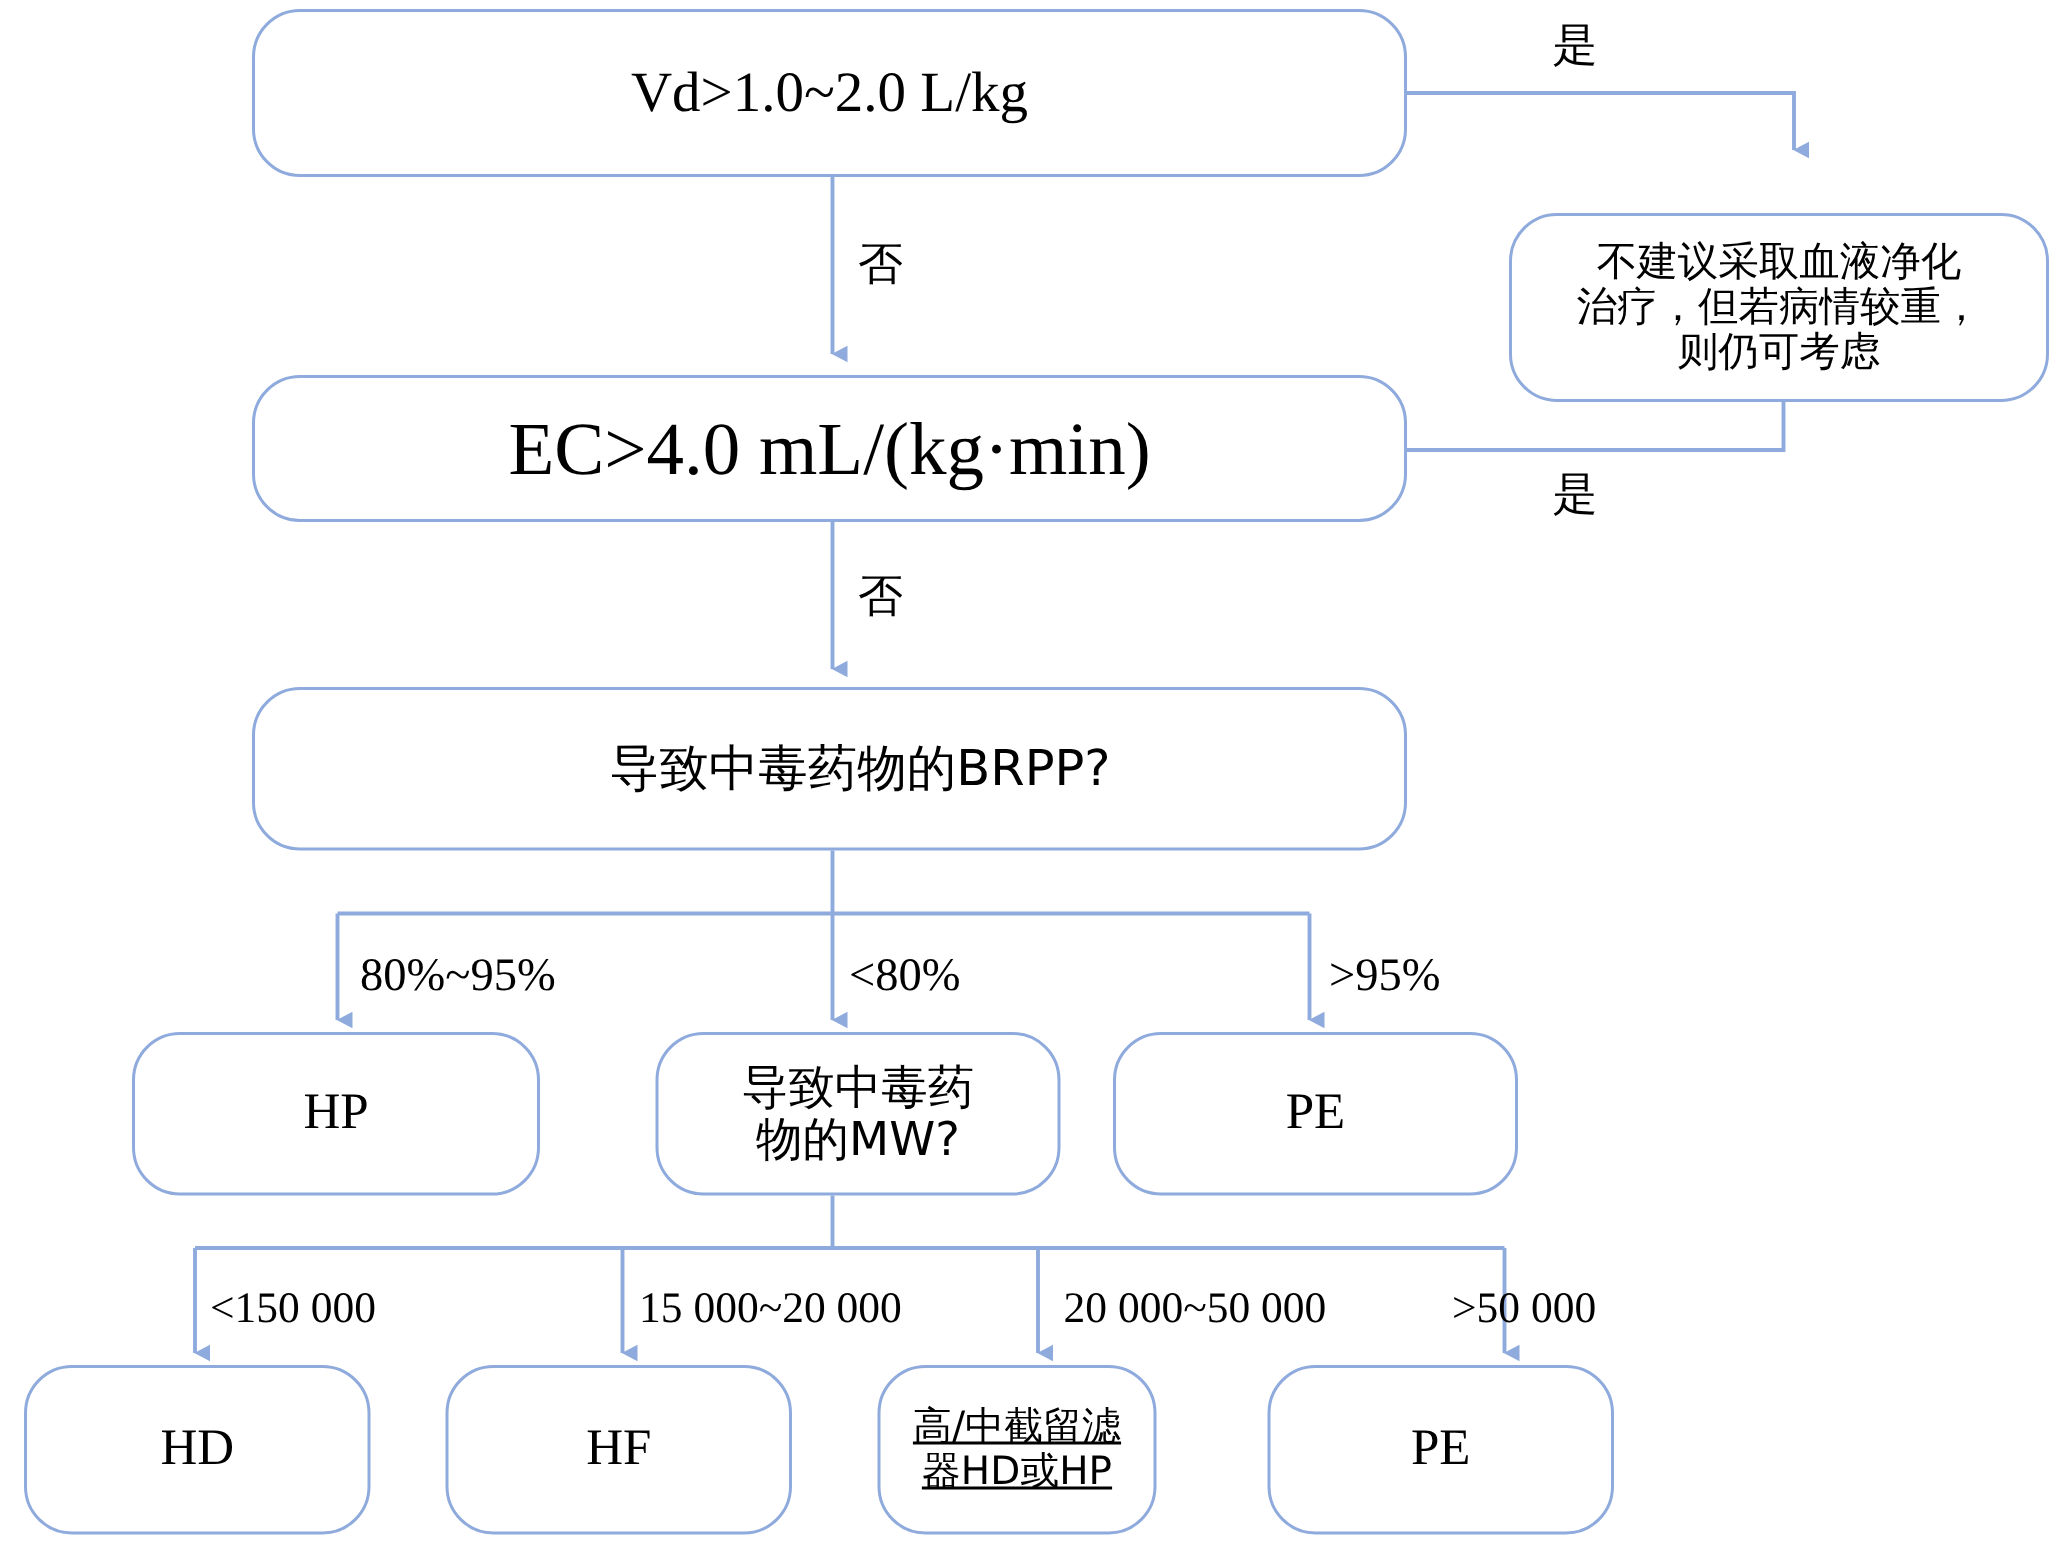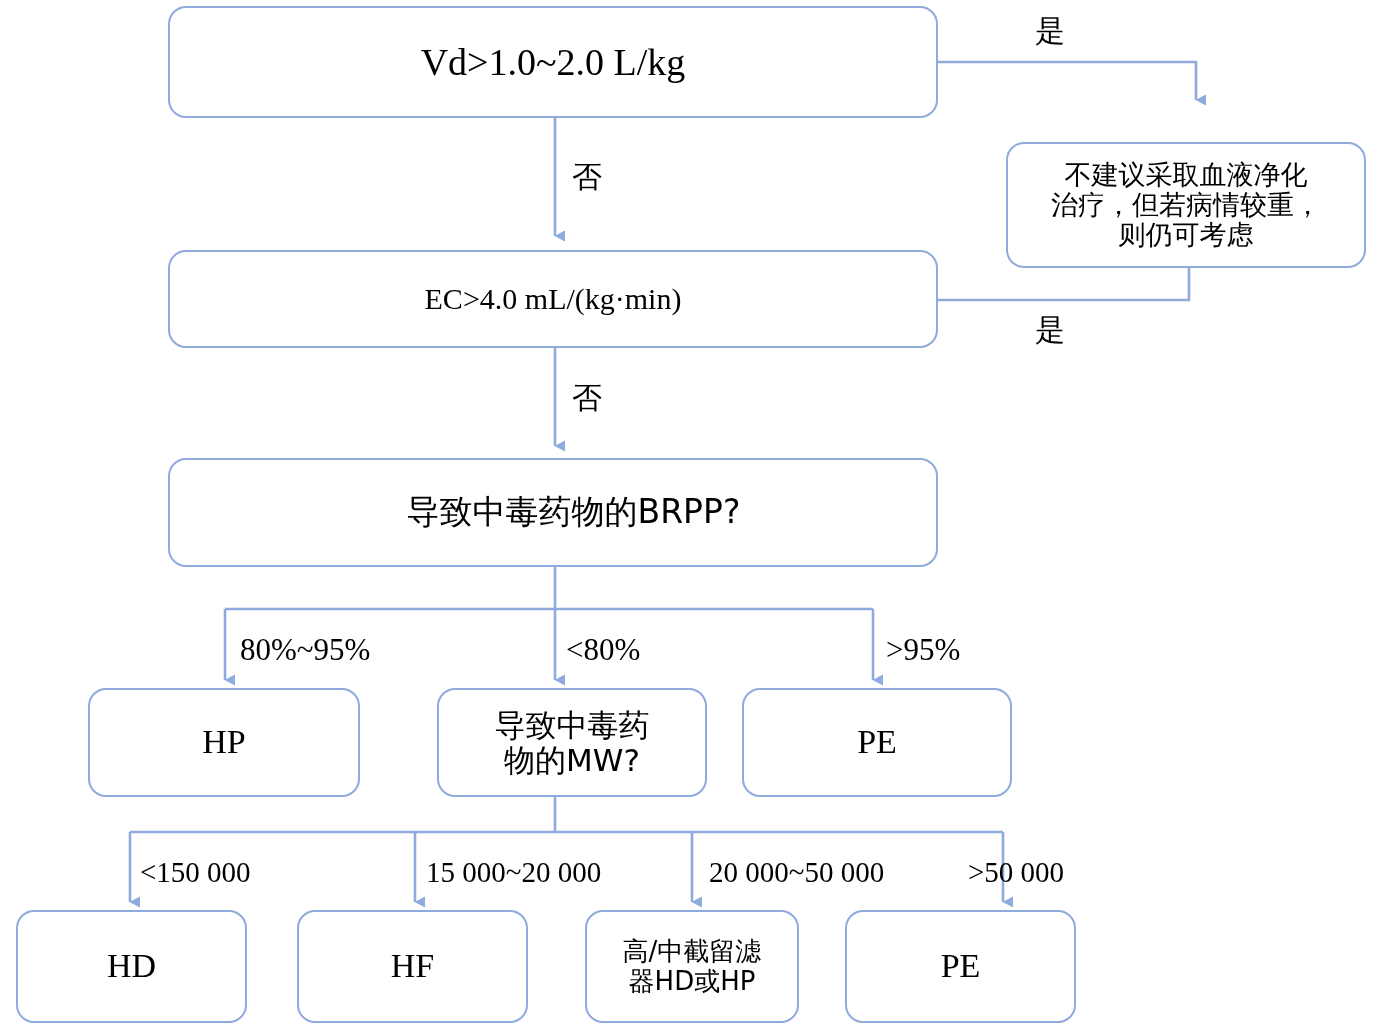--- a/index.html
+++ b/index.html
@@ -22,21 +22,21 @@
     left: 0;
     top: 0;
     width: 1381px;
     height: 1032px;
     pointer-events: none;
   }
   .node {
     position: absolute;
     box-sizing: border-box;
     border: 2.5px solid #8FAADC;
-    border-radius: 18px;
+    border-radius: 32px;
     background: #ffffff;
     display: flex;
     align-items: center;
     justify-content: center;
     text-align: center;
     color: #000000;
     line-height: 1.12;
     white-space: pre-line;
   }
   .node.latin {
@@ -107,21 +107,21 @@
   <div class="node latin" style="left:168px; top:6px; width:770px; height:112px; font-size:38px;">
     <span>Vd&gt;1.0~2.0 L/kg</span>
   </div>
 
   <div class="node cjk" style="left:1006px; top:110px; width:360px; height:126px; font-size:27px;margin-top:32px;">
     <span>不建议采取血液净化
 治疗，但若病情较重，
 则仍可考虑</span>
   </div>
 
-  <div class="node latin" style="left:168px; top:250px; width:770px; height:98px; font-size:30px;">
+  <div class="node latin" style="left:168px; top:250px; width:770px; height:98px; font-size:50px;">
     <span>EC&gt;4.0 mL/(kg·min)</span>
   </div>
 
   <div class="node mixed" style="left:168px; top:458px; width:770px; height:109px; font-size:33px;padding-left:41px;">
     <span>导致中毒药物的BRPP?</span>
   </div>
 
   <div class="node latin" style="left:88px; top:688px; width:272px; height:109px; font-size:34px;">
     <span>HP</span>
   </div>
@@ -136,21 +136,21 @@
   </div>
 
   <div class="node latin" style="left:16px; top:910px; width:231px; height:113px; font-size:34px;">
     <span>HD</span>
   </div>
 
   <div class="node latin" style="left:297px; top:910px; width:231px; height:113px; font-size:34px;text-align:center;">
     <span>HF</span>
   </div>
 
-  <div class="node mixed" style="left:585px; top:910px; width:214px; height:113px; font-size:26px;">
+  <div class="node mixed" style="left:585px; top:910px; width:186px; height:113px; font-size:26px;text-decoration:underline;">
     <span>高/中截留滤
 器HD或HP</span>
   </div>
 
   <div class="node latin" style="left:845px; top:910px; width:231px; height:113px; font-size:34px;">
     <span>PE</span>
   </div>
 
   <div class="edge-label cjk" style="left:1035px; top:16px; font-size:30px;">是</div>
 

